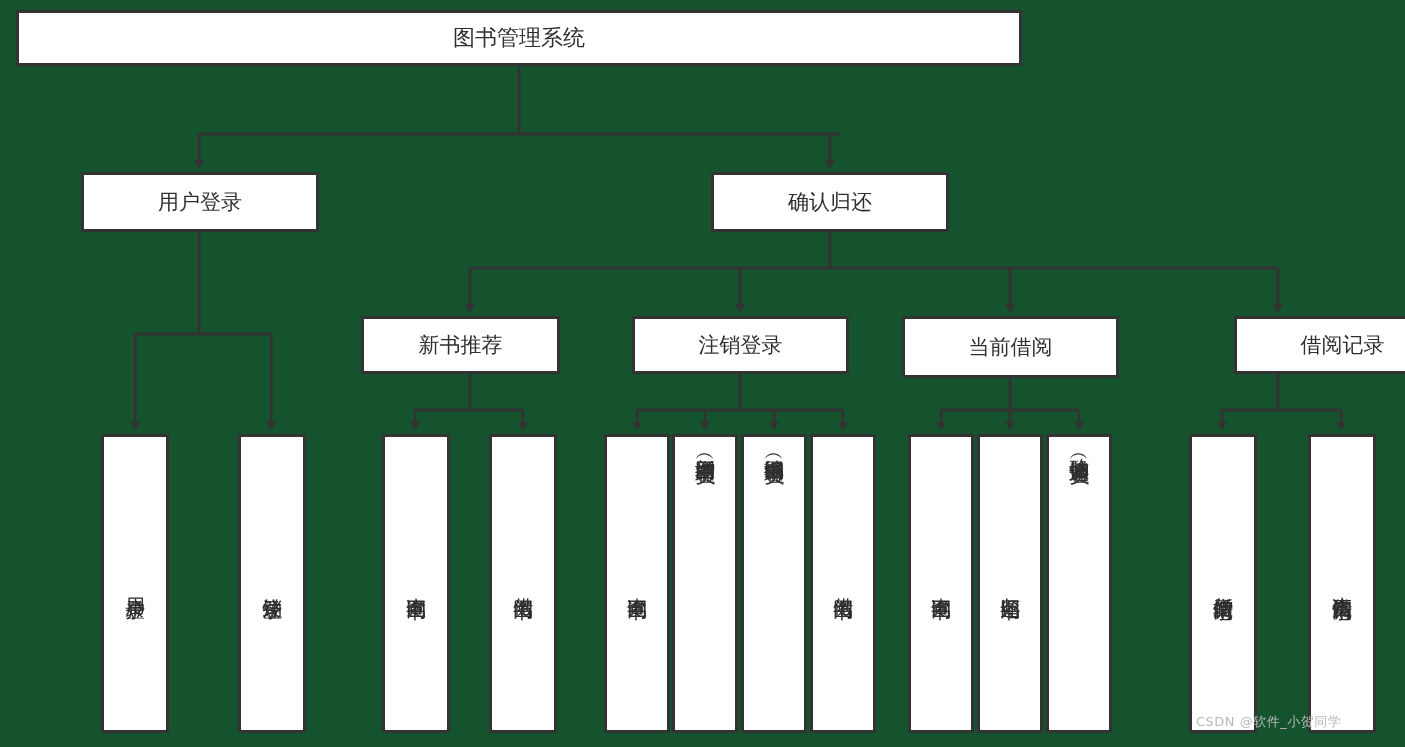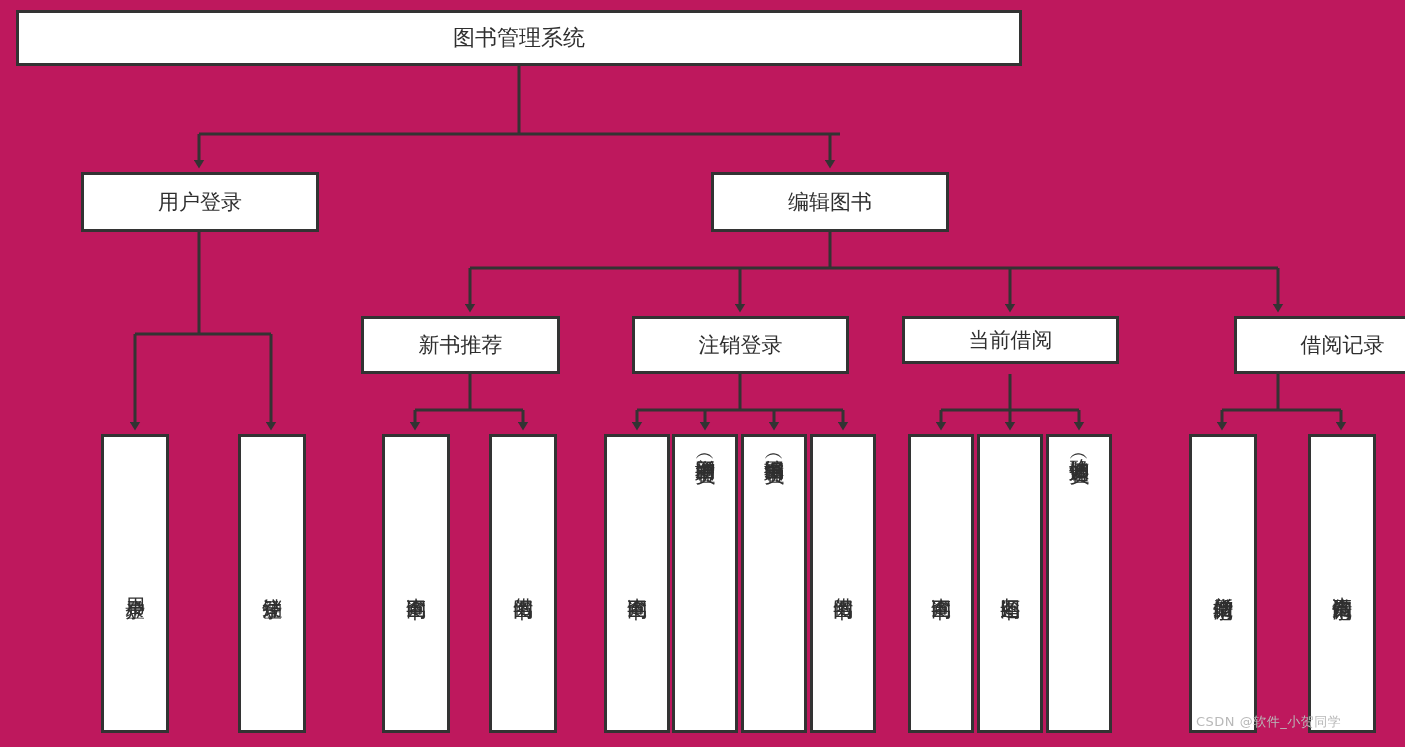--- a/index.html
+++ b/index.html
@@ -7,21 +7,21 @@
   body{
     font-family:"DejaVu Sans","Liberation Sans",sans-serif;
     color:#2b2b2b;
     -webkit-font-smoothing:antialiased;
   }
   #canvas{
     position:relative;
     width:1405px;
     height:747px;
     overflow:hidden;
-    background:#be185d;
+    background:#14532d;
   }
   #edges{
     position:absolute;
     left:0; top:0;
     width:1405px;
     height:747px;
     pointer-events:none;
   }
   .node{
     position:absolute;
@@ -117,25 +117,25 @@
       <path d="M1278,374 L1278,410"></path>
       <path d="M1222,410 L1341,410"></path>
       <path d="M1222,410 L1222,422" marker-end="url(#arrow)"></path>
       <path d="M1341,410 L1341,422" marker-end="url(#arrow)"></path>
     </g>
   </svg>
 
   <div class="node title" style="left:16px; top:10px; width:1006px; height:56px;">图书管理系统</div>
 
   <div class="node horiz" style="left:81px; top:172px; width:238px; height:60px;">用户登录</div>
-  <div class="node horiz" style="left:711px; top:172px; width:238px; height:60px;">编辑图书</div>
+  <div class="node horiz" style="left:711px; top:172px; width:238px; height:60px;">确认归还</div>
 
   <div class="node horiz" style="left:361px; top:316px; width:199px; height:58px;">新书推荐</div>
   <div class="node horiz" style="left:632px; top:316px; width:217px; height:58px;">注销登录</div>
-  <div class="node horiz" style="left:902px; top:316px; width:217px; height:48px;">当前借阅</div>
+  <div class="node horiz" style="left:902px; top:316px; width:217px; height:62px;">当前借阅</div>
   <div class="node horiz" style="left:1234px; top:316px; width:217px; height:58px;">借阅记录</div>
 
   <div class="node vert mid" style="left:101px; top:434px; width:68px; height:299px;">用户登录</div>
   <div class="node vert mid" style="left:238px; top:434px; width:68px; height:299px;">注销登录</div>
 
   <div class="node vert mid" style="left:382px; top:434px; width:68px; height:299px;">查询图书</div>
   <div class="node vert mid" style="left:489px; top:434px; width:68px; height:299px;">借阅图书</div>
 
   <div class="node vert mid" style="left:604px; top:434px; width:66px; height:299px;">查询图书</div>
   <div class="node vert tall" style="left:672px; top:434px; width:66px; height:299px;">新增图书（管理员）</div>

